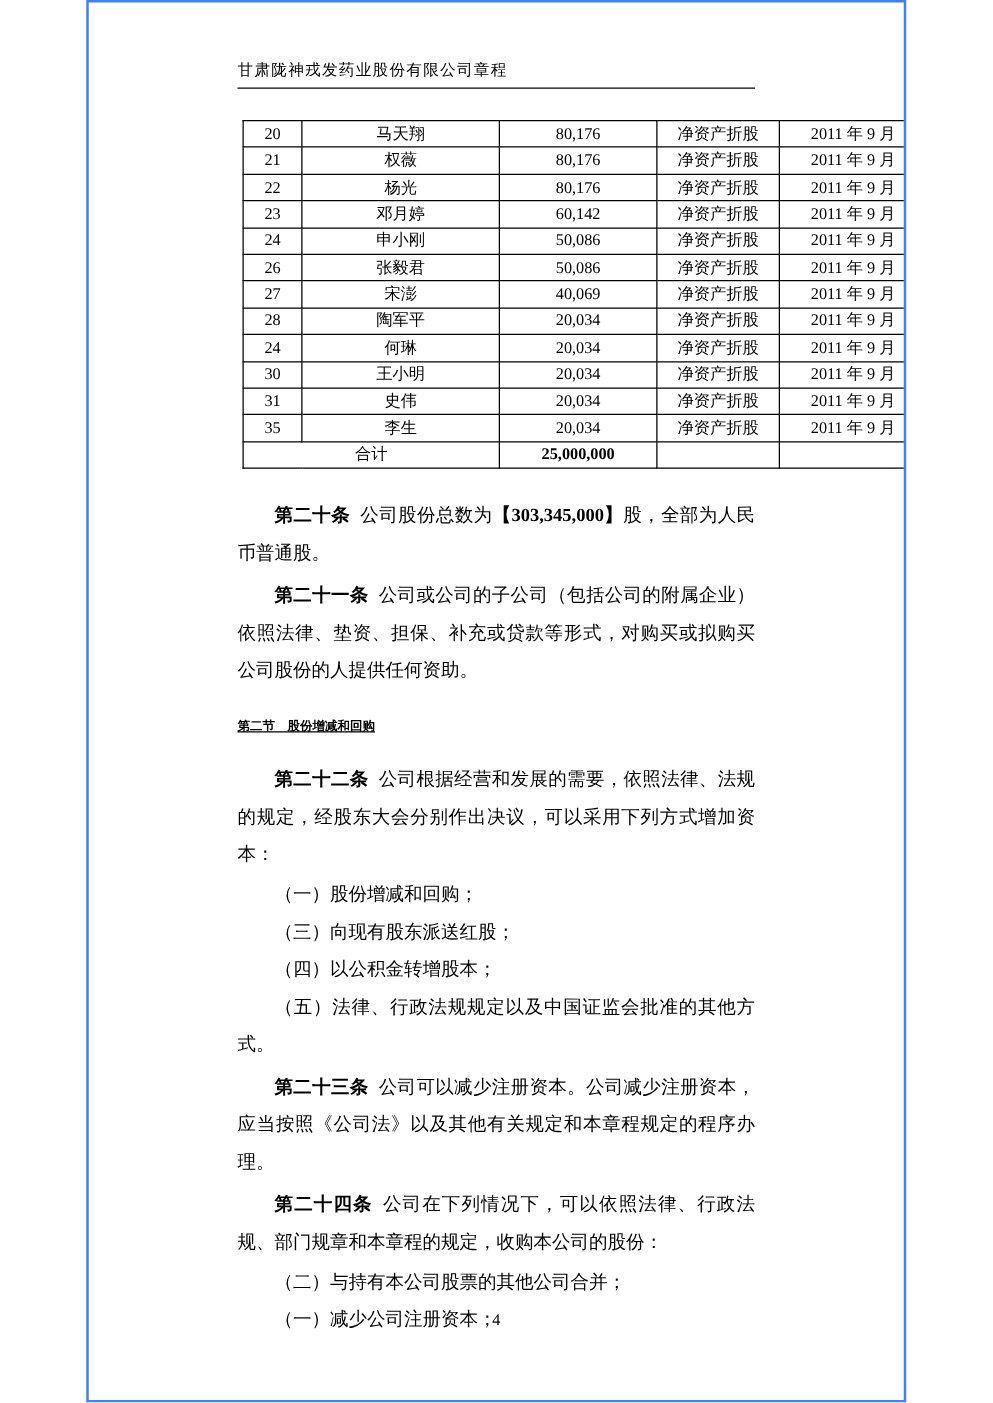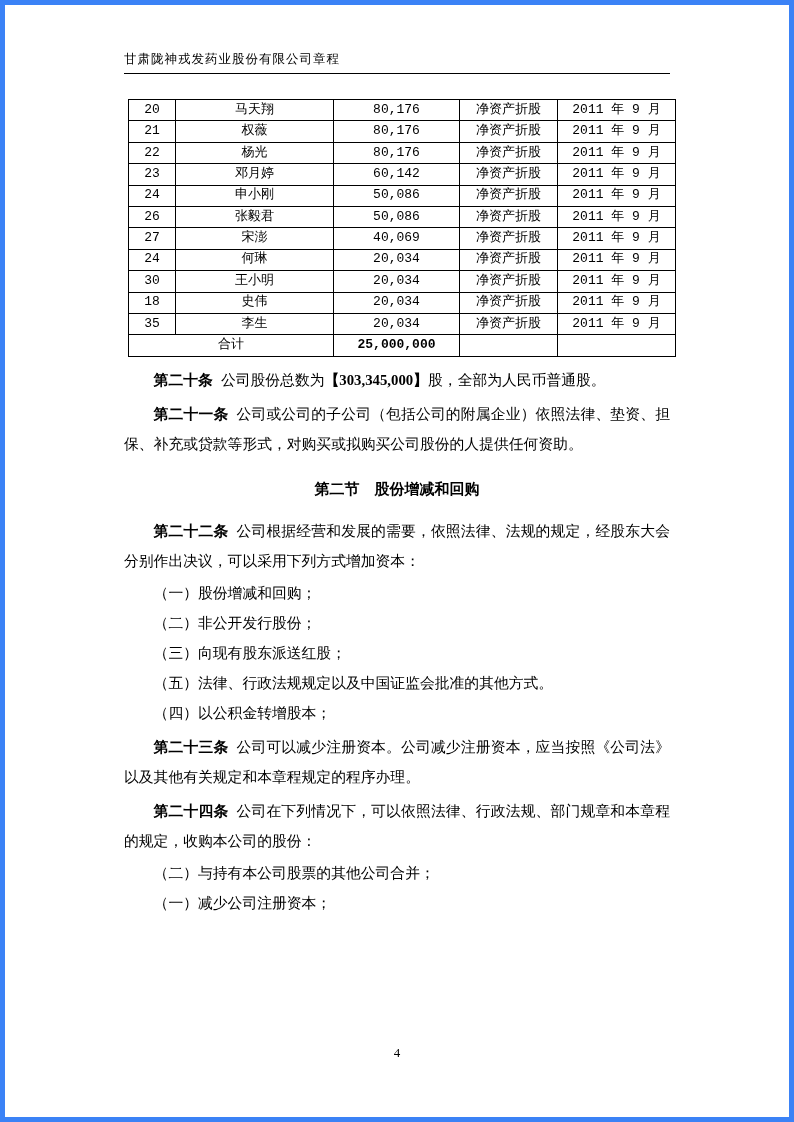--- a/index.html
+++ b/index.html
@@ -1,72 +1,72 @@
 <!DOCTYPE html>
 <html><head>
 <meta charset="utf-8">
 <style>
   * { box-sizing: border-box; margin: 0; padding: 0; }
   html, body { background: #ffffff; }
   .page {
-    width: 794px; height: 1122px;
+    width: 656px; height: 1122px;
     background: #ffffff;
     position: relative;
     margin: 0 auto;
-    border: 5px solid #3b82f6;
+    border: 2px solid #3b82f6;
     font-family: "Liberation Serif", "DejaVu Serif", serif;
     color: #000;
     overflow: hidden;
   }
   .content { padding: 46px 119px 0 119px; }
 
   .doc-header {
     font-size: 12.5px;
     letter-spacing: 1px;
     padding-bottom: 5px;
     border-bottom: 1px solid #000;
   }
 
   table.shares {
     border-collapse: collapse;
     table-layout: fixed;
     width: 547px;
     margin: 25px 0 0 4px;
-    font-family: Liberation Mono, monospace;
   }
   table.shares td {
     border: 1px solid #000;
     text-align: center;
     vertical-align: middle;
     font-size: 13px;
     height: 21.4px;
     line-height: 1.15;
     padding: 0 2px;
     overflow: hidden;
     white-space: nowrap;
   }
   td.bold, .bold { font-weight: bold; }
 
-  .body-text { margin-top: 8px; }
+  .body-text { margin-top: 23px; }
   p.article, p.list-item {
     font-size: 14.8px;
     line-height: 30px;
     text-indent: 2em;
     text-align: justify;
   }
   .article-label { font-weight: bold; margin-right: 0.55em; }
   .strong-inline { font-weight: bold; }
 
   h2.section-heading {
-    text-align: center;
-    font-size: 15px;
+    text-align: left;
+    font-size: 10px;
     font-weight: bold;
     line-height: 30px;
     margin: 15px 0 12px 0;
     text-indent: 0;
+    text-decoration: underline;
   }
   .p-gap { margin-top: 4px; }
   .list-block { margin: 2px 0; }
 
   .page-footer {
     position: absolute;
     bottom: 56px; left: 0;
     width: 100%;
     text-align: center;
     font-size: 13px;
@@ -140,39 +140,46 @@
           </tr>
 
           <tr>
             <td>27</td>
             <td>宋澎</td>
             <td>40,069</td>
             <td>净资产折股</td>
             <td>2011 年 9 月</td>
           </tr>
 
+          <tr>
+            <td>28</td>
+            <td>陶军平</td>
+            <td>20,034</td>
+            <td>净资产折股</td>
+            <td>2011 年 9 月</td>
+          </tr>
 
           <tr>
             <td>24</td>
             <td>何琳</td>
             <td>20,034</td>
             <td>净资产折股</td>
             <td>2011 年 9 月</td>
           </tr>
 
           <tr>
             <td>30</td>
             <td>王小明</td>
             <td>20,034</td>
             <td>净资产折股</td>
             <td>2011 年 9 月</td>
           </tr>
 
           <tr>
-            <td>18</td>
+            <td>31</td>
             <td>史伟</td>
             <td>20,034</td>
             <td>净资产折股</td>
             <td>2011 年 9 月</td>
           </tr>
 
 
 
 
           <tr>
@@ -199,27 +206,26 @@
       <p class="article p-gap"><span class="article-label">第二十一条</span><span>公司或公司的子公司（包括公司的附属企业）依照法律、垫资、担保、补充或贷款等形式，对购买或拟购买公司股份的人提供任何资助。</span></p>
 
       <h2 class="section-heading">第二节　股份增减和回购</h2>
 
       <p class="article"><span class="article-label">第二十二条</span><span>公司根据经营和发展的需要，依照法律、法规的规定，经股东大会分别作出决议，可以采用下列方式增加资本：</span></p>
 
       <div class="list-block">
 
           <p class="list-item">（一）股份增减和回购；</p>
 
-          <p class="list-item">（二）非公开发行股份；</p>
 
           <p class="list-item">（三）向现有股东派送红股；</p>
 
+          <p class="list-item">（四）以公积金转增股本；</p>
+
           <p class="list-item">（五）法律、行政法规规定以及中国证监会批准的其他方式。</p>
-
-          <p class="list-item">（四）以公积金转增股本；</p>
 
       </div>
 
       <p class="article p-gap"><span class="article-label">第二十三条</span><span>公司可以减少注册资本。公司减少注册资本，应当按照《公司法》以及其他有关规定和本章程规定的程序办理。</span></p>
 
       <p class="article p-gap"><span class="article-label">第二十四条</span><span>公司在下列情况下，可以依照法律、行政法规、部门规章和本章程的规定，收购本公司的股份：</span></p>
 
       <div class="list-block">
 
           <p class="list-item">（二）与持有本公司股票的其他公司合并；</p>

